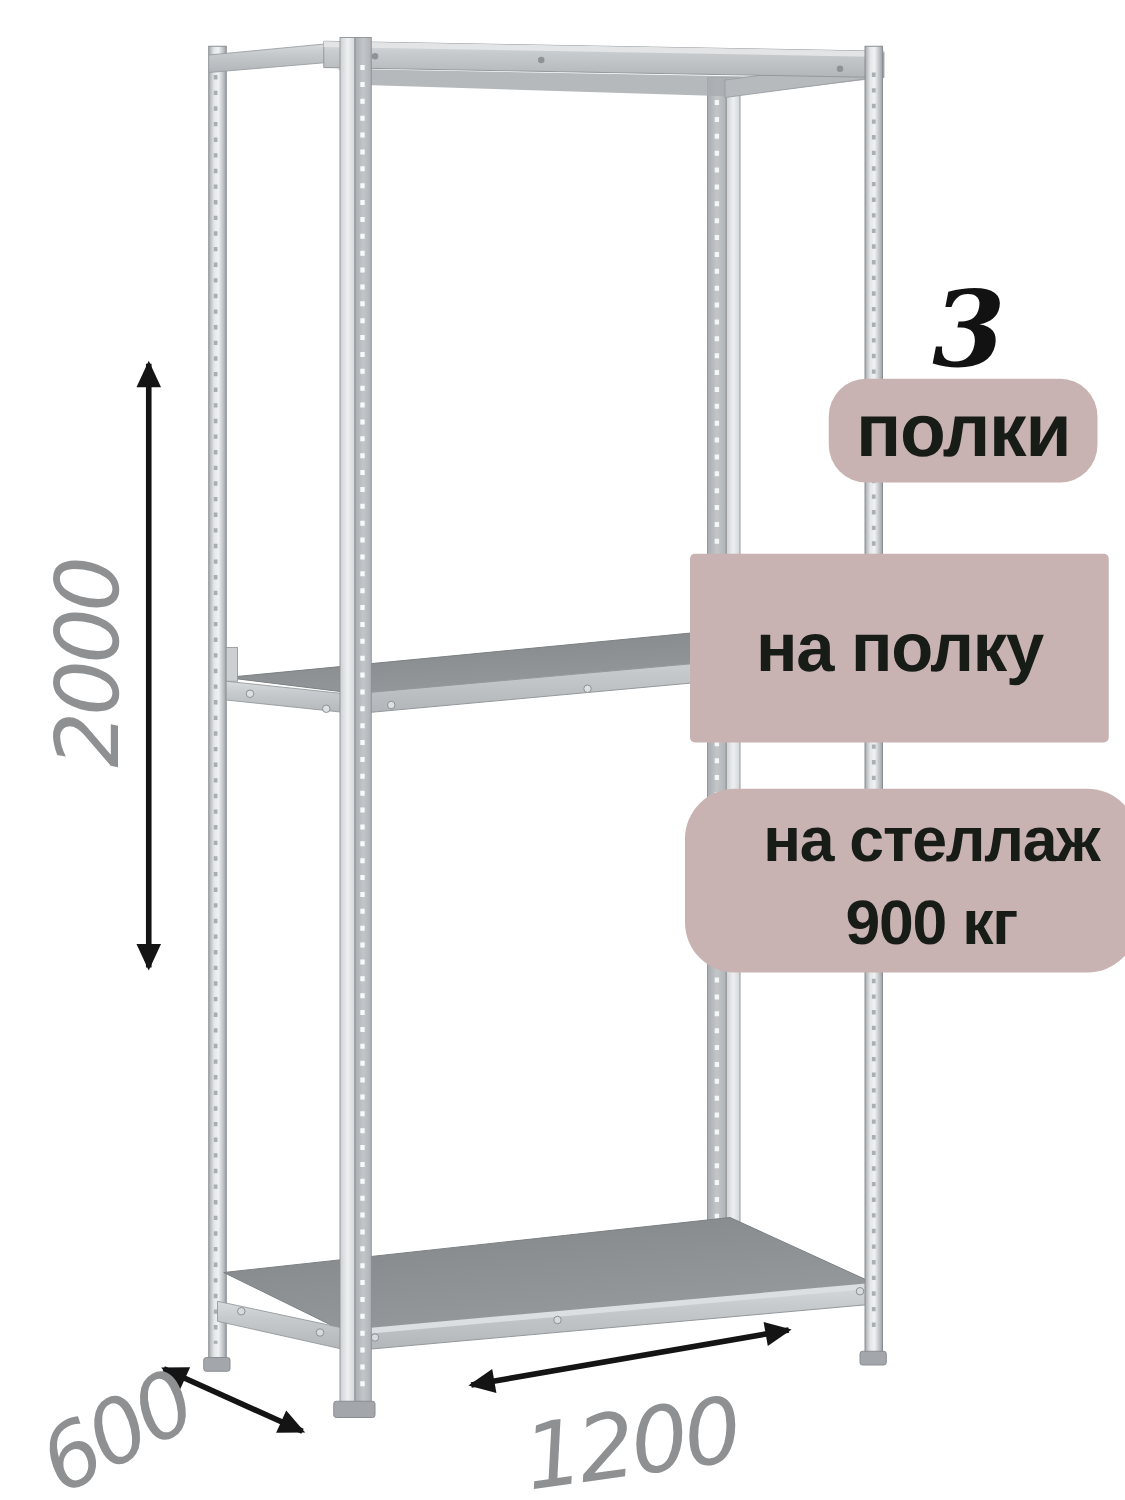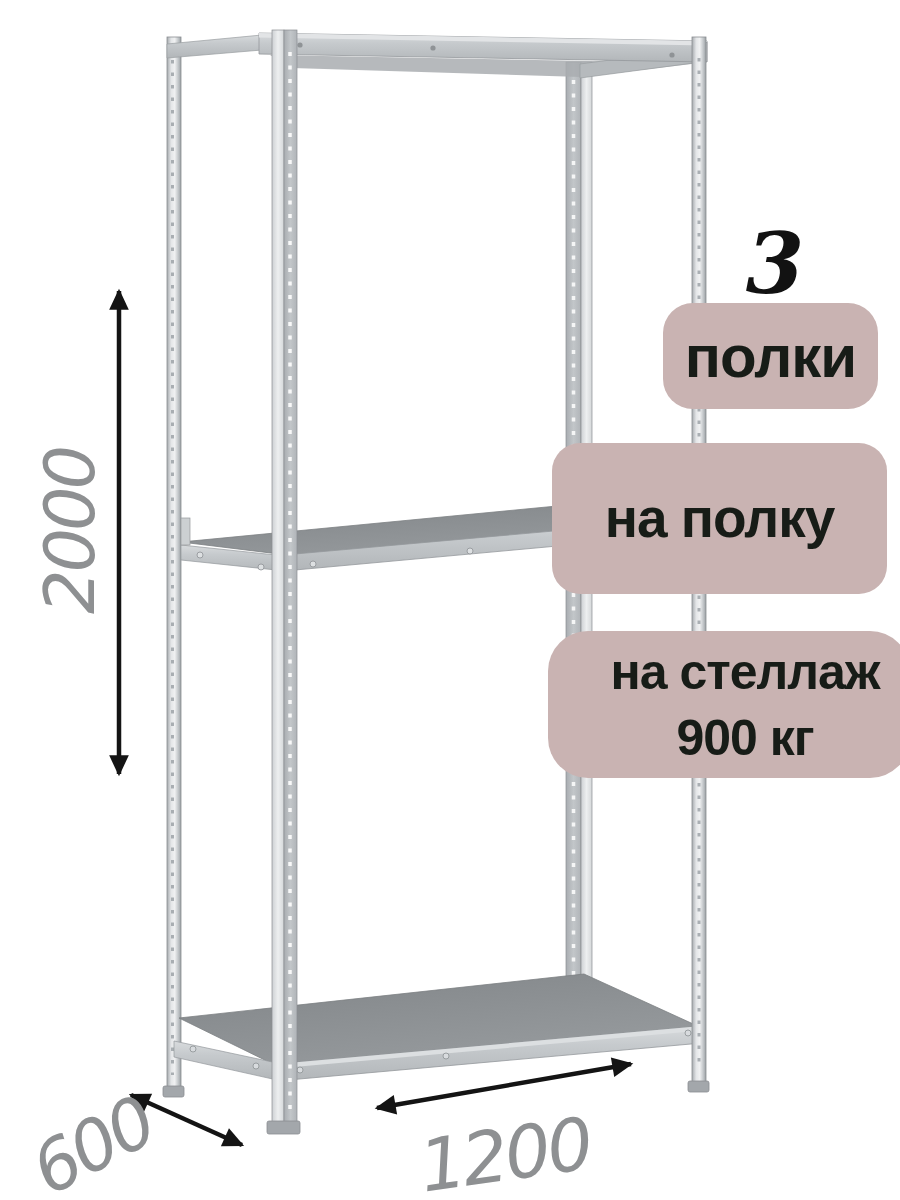--- a/index.html
+++ b/index.html
@@ -9,22 +9,22 @@
     --shelf-top:#8b8f92; --background:#ffffff;
   }
   html,body{margin:0;padding:0;background:var(--background);}
   .canvas{position:relative;width:900px;height:1200px;background:var(--background);overflow:hidden;
           font-family:"Liberation Sans",sans-serif;}
   .canvas svg{position:absolute;left:0;top:0;}
   .badge{position:absolute;background:var(--badge-bg);color:var(--badge-text);
          font-family:"Liberation Sans",sans-serif;font-weight:bold;
          display:flex;flex-direction:column;justify-content:center;align-items:center;
          text-align:center;letter-spacing:-1px;}
-  #badge-count{left:663px;top:303px;width:215px;height:106px;border-radius:30px;font-size:60px;}
-  #badge-shelf-load{left:552px;top:443px;width:335px;height:151px;border-radius:28px;font-size:55px;line-height:1.27;}
+  #badge-count{left:663px;top:303px;width:215px;height:83px;border-radius:30px;font-size:60px;}
+  #badge-shelf-load{left:552px;top:443px;width:335px;height:151px;border-radius:4px;font-size:55px;line-height:1.27;}
   #badge-rack-load{left:548px;top:631px;width:330px;height:147px;border-radius:40px;font-size:50px;line-height:1.32;padding-left:32px;}
   .count-number{position:absolute;left:739px;top:222px;width:72px;text-align:center;
          font-family:"DejaVu Serif",serif;font-style:italic;font-weight:bold;
          font-size:84px;line-height:1;color:var(--count-text);}
   .dim{position:absolute;font-family:"DejaVu Sans",sans-serif;font-style:italic;
        color:var(--dimension-text);letter-spacing:-3px;white-space:nowrap;line-height:1;}
   #dim-height{left:70px;top:531px;transform:translate(-50%,-50%) rotate(-90deg);font-size:70px;}
   #dim-depth{left:93px;top:1146px;transform:translate(-50%,-50%) rotate(-28deg);font-size:70px;}
   #dim-width{left:505px;top:1155px;transform:translate(-50%,-50%) rotate(-8deg);font-size:72px;}
   .arrow-line{stroke:var(--arrow);stroke-width:4.5;fill:none;}

